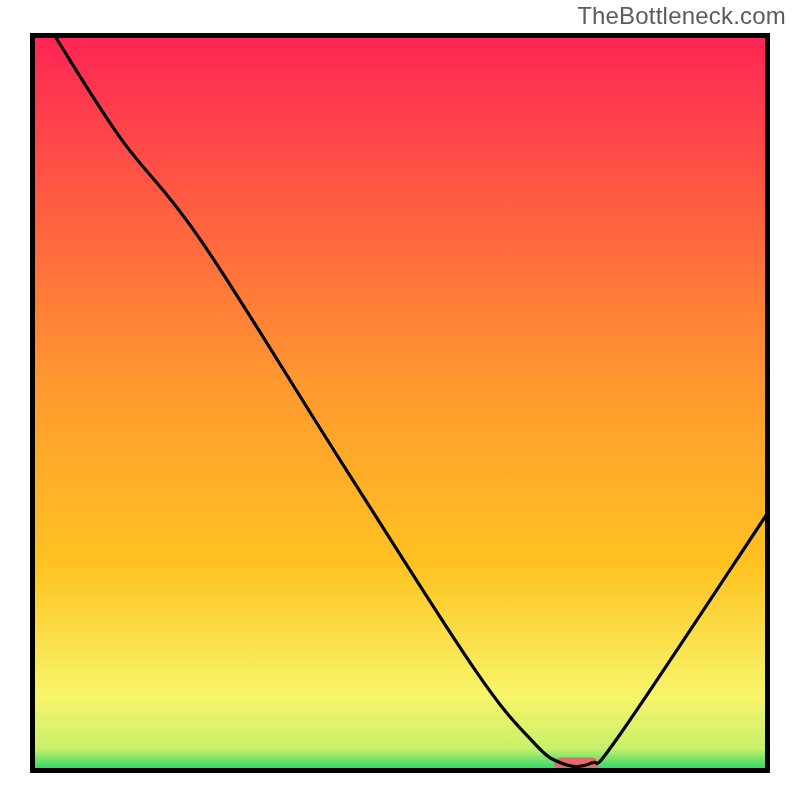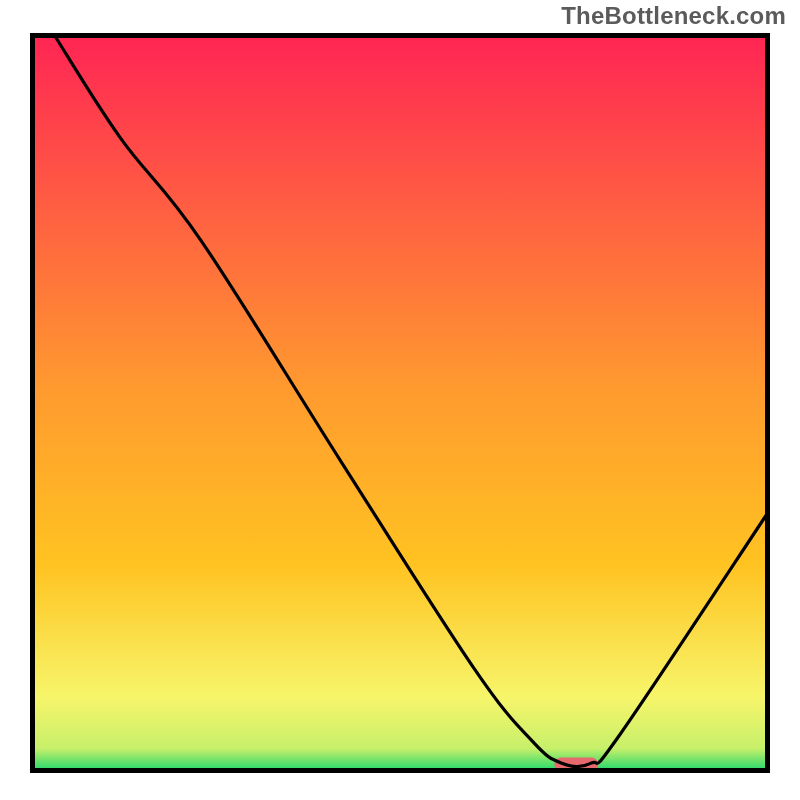--- a/index.html
+++ b/index.html
@@ -4,21 +4,21 @@
 <style>
   * { margin: 0; padding: 0; box-sizing: border-box; }
   html, body { width: 800px; height: 800px; background: #fff; overflow: hidden; }
   .frame { position: relative; width: 800px; height: 800px; }
   .watermark {
     position: absolute;
     top: 2px;
     right: 14px;
     font-family: Arial, Helvetica, sans-serif;
     font-size: 24px;
-    font-weight: 700;
+    font-weight: 400;
     color: #5b5b5b;
     letter-spacing: 0.2px;
   }
   .chart-wrap {
     position: absolute;
     left: 30px;
     top: 33px;
     width: 740px;
     height: 740px;
   }

